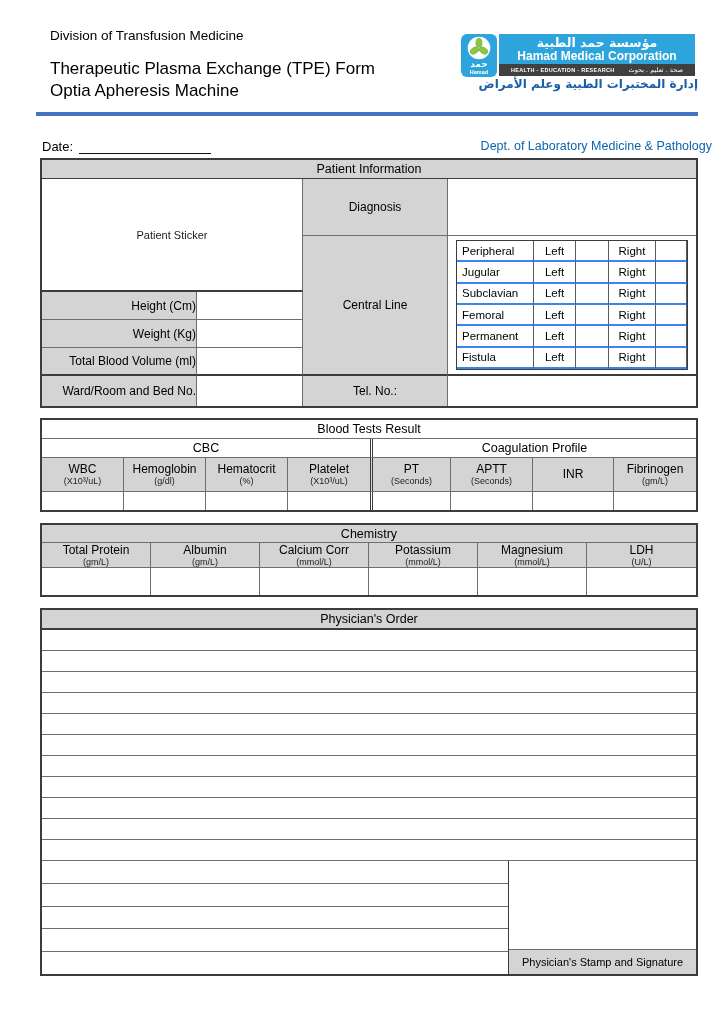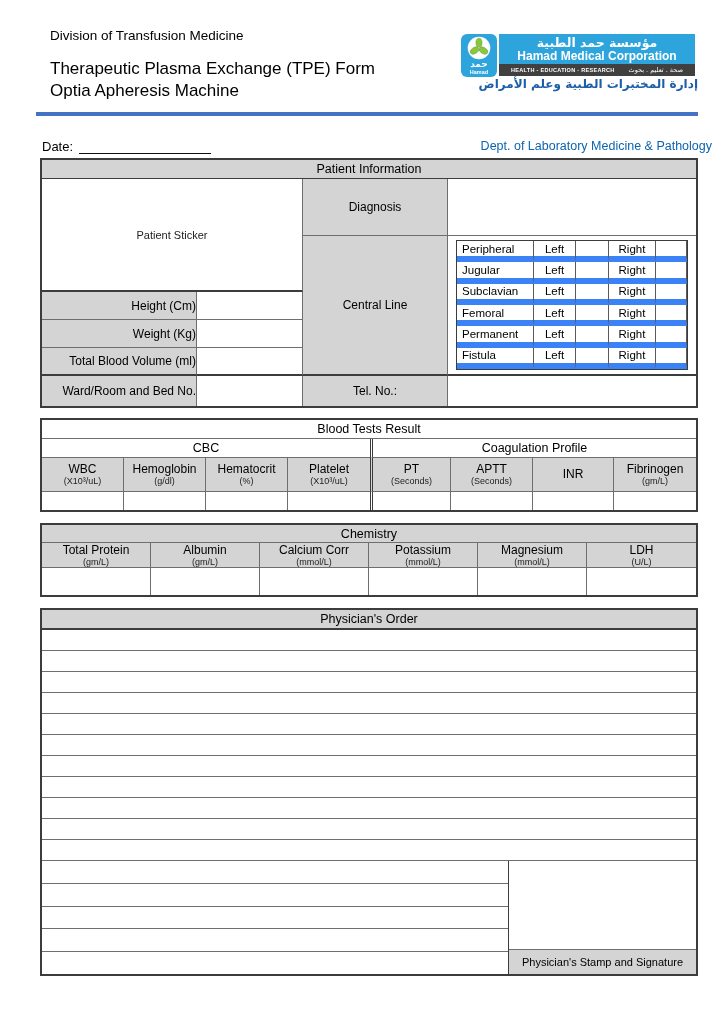--- a/index.html
+++ b/index.html
@@ -48,21 +48,21 @@
               grid-template-rows:19px 57px 56px 28px 28px 28px 1fr; background:#fff; }
   .pi-header { grid-column:1/5; grid-row:1; }
   .pi-sticker { grid-column:1/3; grid-row:2/4; font-size:11px; color:#222; }
   .pi-diag { grid-column:3; grid-row:2; }
   .pi-diag-empty { grid-column:4; grid-row:2; }
   .pi-central { grid-column:3; grid-row:3/7; }
   .pi-nest { grid-column:4; grid-row:3/7; padding:4px 8px; display:block; }
   .cl-table { width:100%; height:100%; border:1px solid #3c3c3c; display:grid;
               grid-template-columns:77px 42px 33px 47px 1fr;
               grid-template-rows:repeat(6,1fr); }
-  .clc { border-right:1px solid #5a5a5a; border-bottom:6px solid #3b82f6; font-size:11.5px;
+  .clc { border-right:1px solid #5a5a5a; border-bottom:2px solid #3b82f6; font-size:11.5px;
          display:flex; align-items:center; justify-content:center; background:#fff; }
   .clc.site { justify-content:flex-start; padding-left:5px; }
 
   
   .bt-table { left:40px; top:418px; width:658px; height:94px; border:2px solid #3c3c3c;
               display:grid; grid-template-columns:82px 82px 82px 82px 81px 82px 81px 1fr;
               grid-template-rows:19px 19px 34px 1fr; background:#fff; }
   .bt-title { grid-column:1/9; grid-row:1; }
   .bt-cbc   { grid-column:1/5; grid-row:2; border-right:none; }
   .bt-coag  { grid-column:5/9; grid-row:2; border-left:3px double #3c3c3c; border-right:none; }

